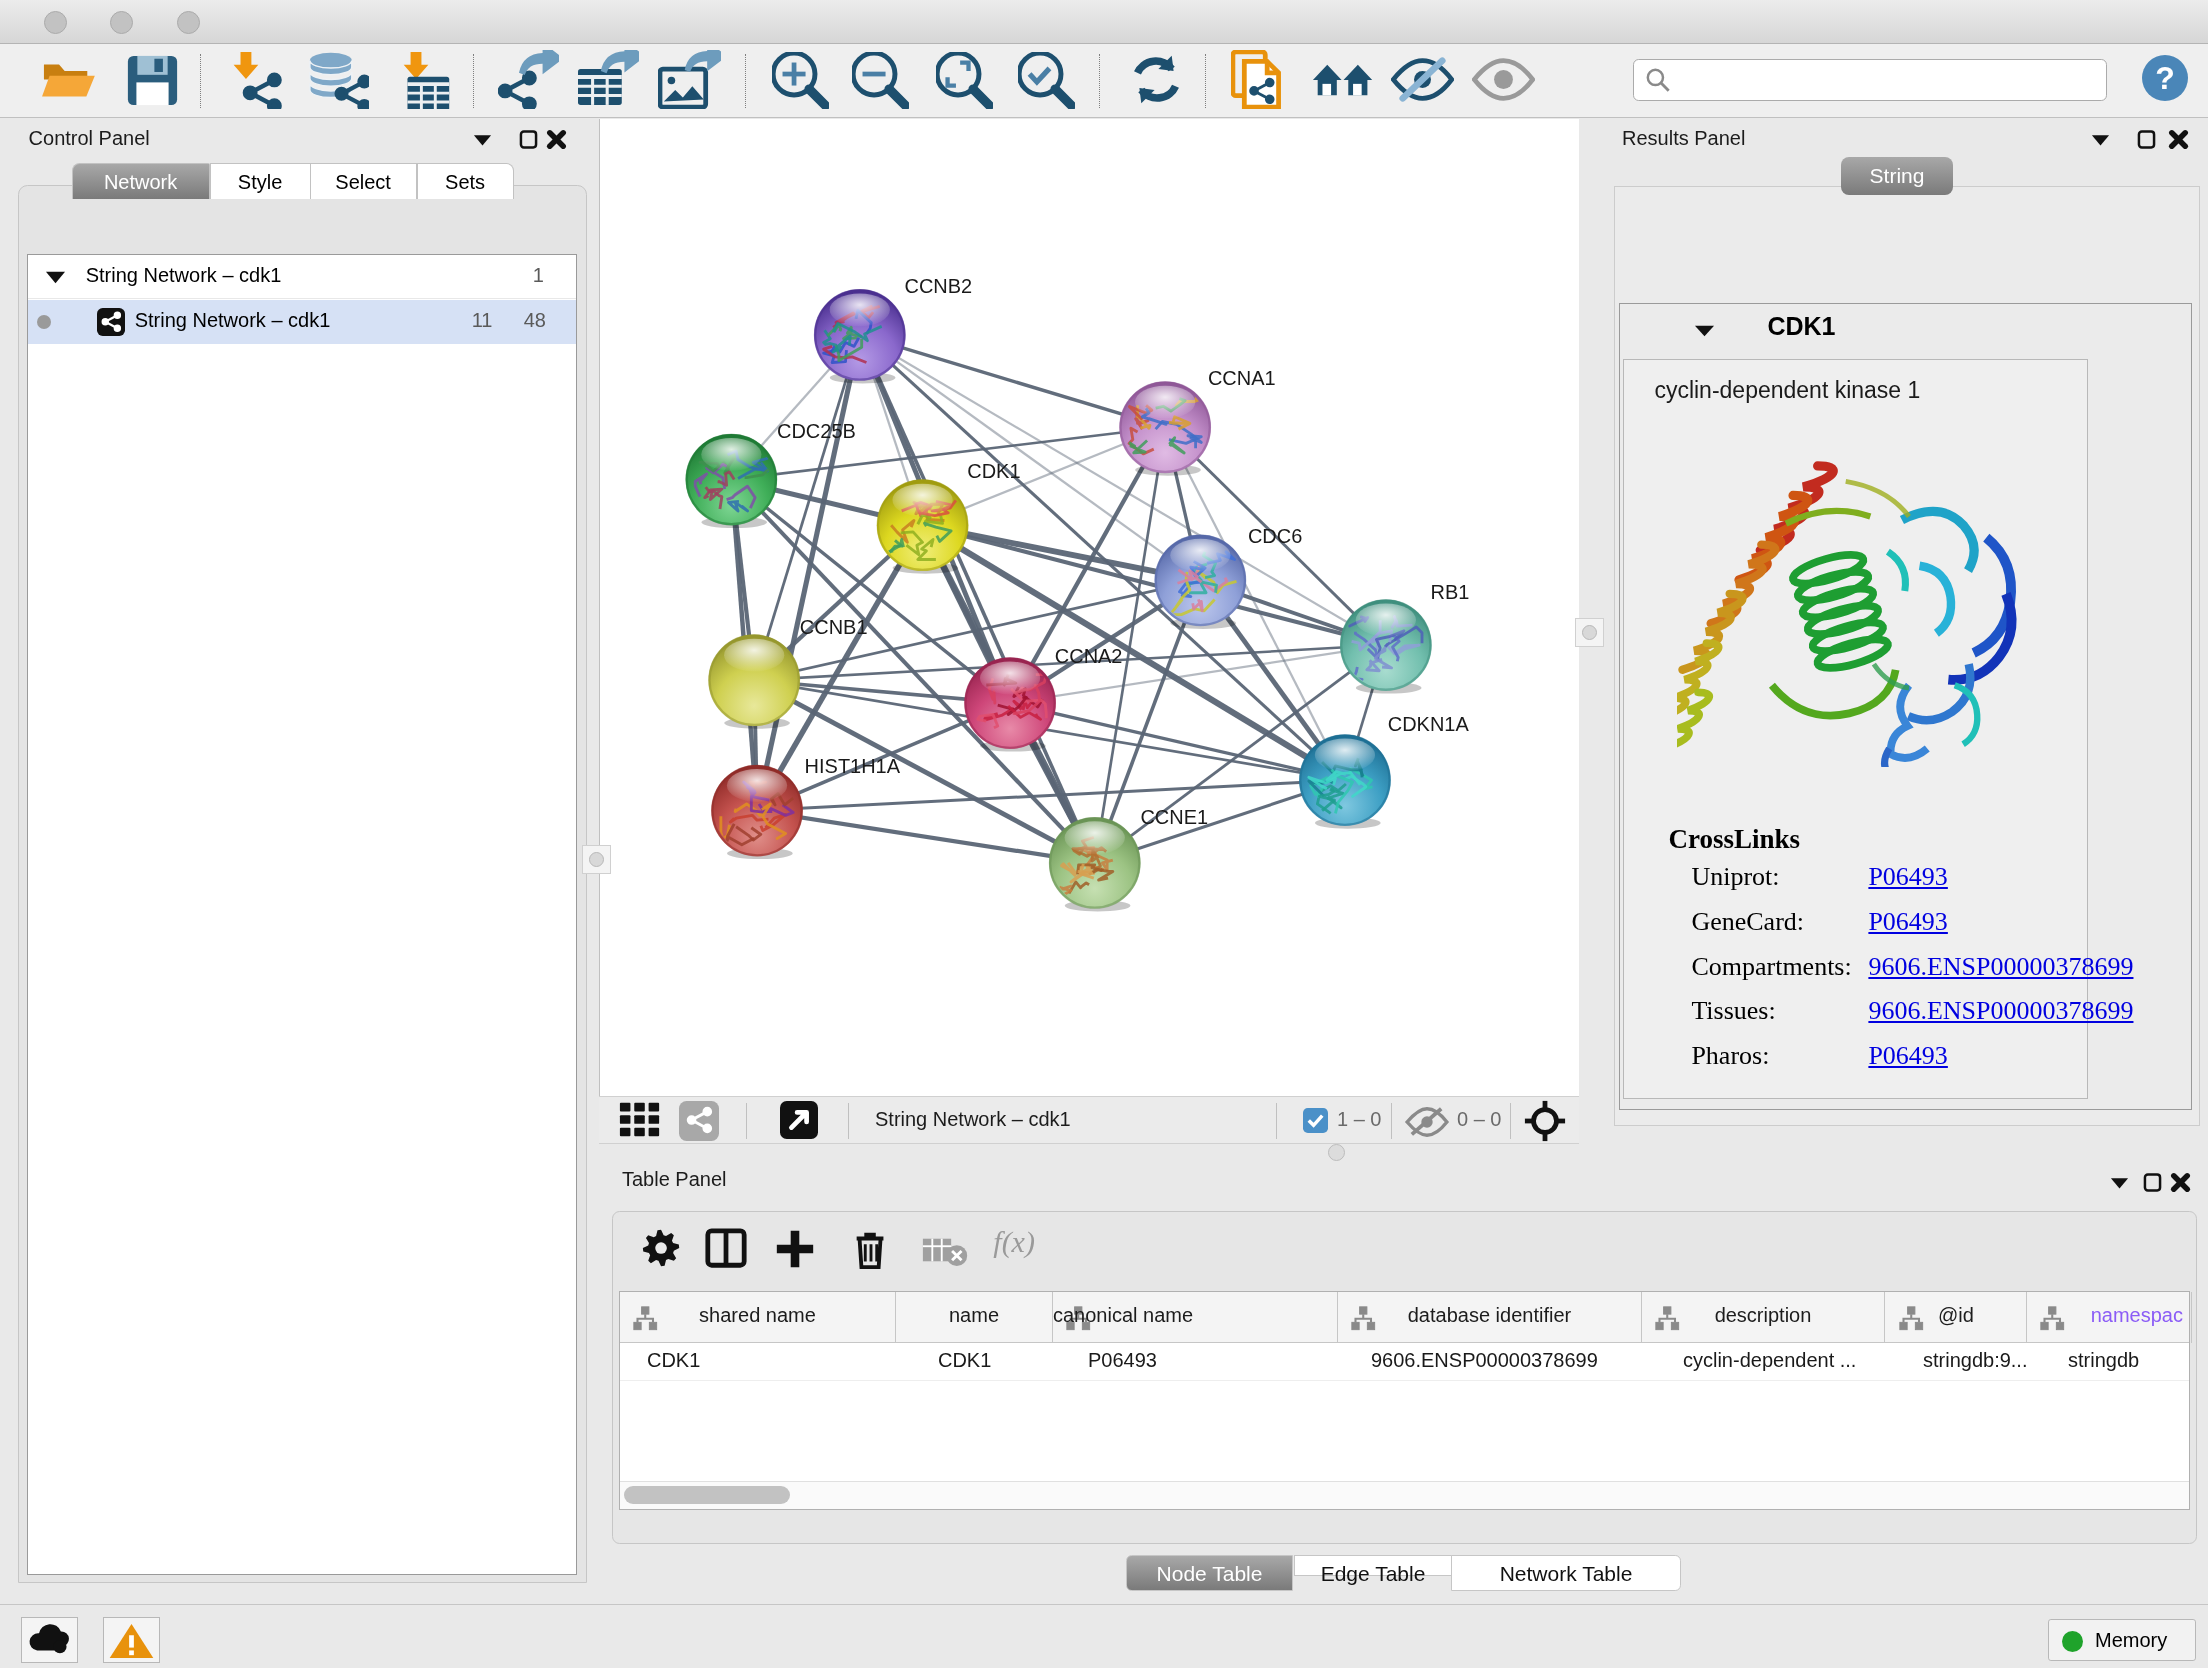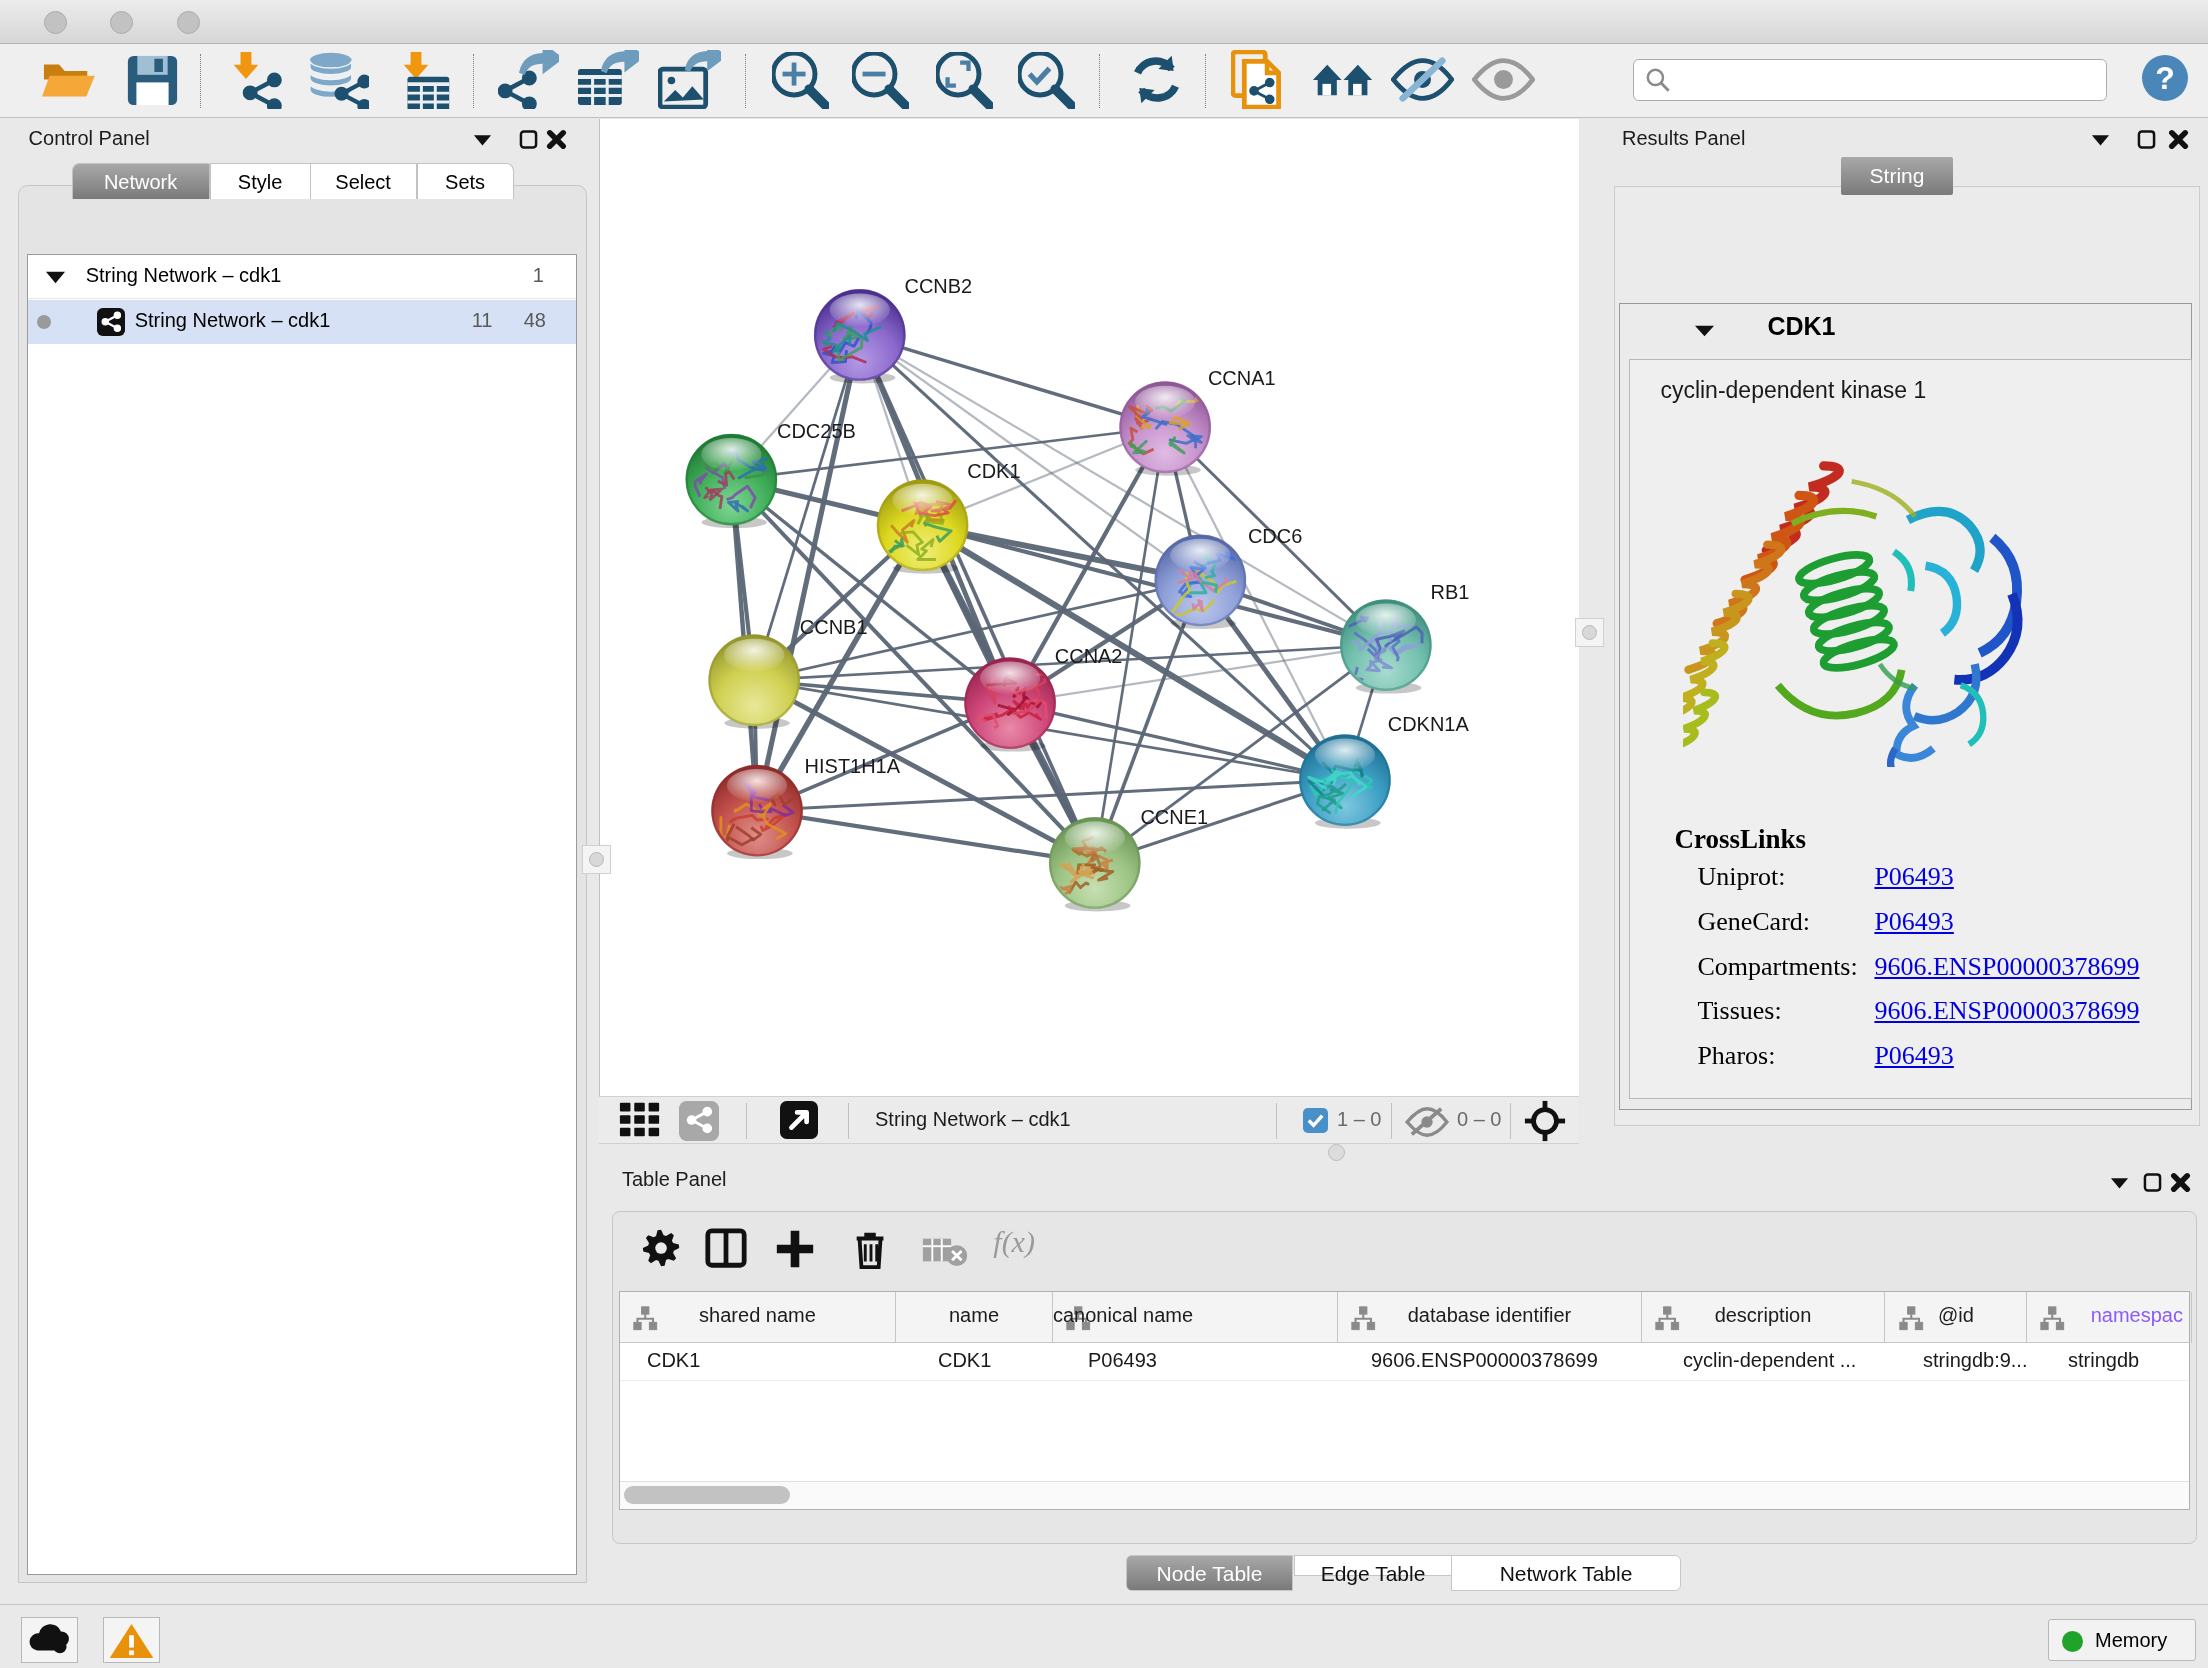--- a/index.html
+++ b/index.html
@@ -607,28 +607,28 @@
       </svg></div>
     <div style="position:absolute;left:531px;top:9.5px"><svg width="21" height="21" viewBox="0 0 22.0 22.0" style="">
         <rect x="3.08" y="2.6399999999999997" width="15.84" height="16.72" rx="3" fill="none" stroke="#111" stroke-width="2.6"></rect>
       </svg></div>
     <div style="position:absolute;left:563px;top:9.5px"><svg width="21" height="21" viewBox="0 0 22.0 22.0" style="">
         <g stroke="#111" stroke-width="5.720000000000001" stroke-linecap="round">
           <line x1="3.96" y1="3.96" x2="18.04" y2="18.04"></line>
           <line x1="18.04" y1="3.96" x2="3.96" y2="18.04"></line>
         </g>
       </svg></div>
-    <div class="abs" style="left:236px;top:38px;width:112px;height:38px;background:linear-gradient(#a8a8a8,#7a7a7a);border-radius:2px;color:#fff;font-size:21px;text-align:center;line-height:38px;z-index:5">String</div>
+    <div class="abs" style="left:236px;top:38px;width:112px;height:38px;background:linear-gradient(#a8a8a8,#7a7a7a);border-radius:8px;color:#fff;font-size:21px;text-align:center;line-height:38px;z-index:5">String</div>
     <div class="abs" style="left:8.6px;top:67px;width:586px;height:940px;background:#ebebeb;border:1px solid #cccccc">
       <div class="abs" style="left:4.8px;top:116px;width:573px;height:807px;border:1.9px solid #9a9a9a;background:#ebebeb">
         <svg width="25" height="21" viewBox="0 0 26 22" style="position:absolute;left:72px;top:17px">
           <path d="M3,5 L23,5 L13,16 z" fill="#111"></path>
         </svg>
         <div class="abs" style="left:147px;top:7.6px;font-size:25px;font-weight:bold">CDK1</div>
-        <div class="abs" style="left:9px;top:55px;width:563px;height:740px;background:#efefef;border:1px solid #b8b8b8">
+        <div class="abs" style="left:3px;top:55px;width:465px;height:740px;background:#efefef;border:1px solid #b8b8b8">
           <div class="abs" style="left:30px;top:17px;font-size:23px;color:#1a1a1a">cyclin-dependent kinase 1</div>
           <svg width="361" height="314" viewBox="0 0 380 330" style="position:absolute;left:53px;top:93px">
             <g transform="scale(0.74)">
               <path d="M200,18 C234,18 230.6,33.0 179.6,48 C213.6,48 210.2,63.0 159.2,78 C193.2,78 189.79999999999998,93.0 138.79999999999998,108 C172.79999999999998,108 169.39999999999998,123.0 118.39999999999998,138 " fill="none" stroke="#c22b1f" stroke-width="13" stroke-linecap="round"></path>
               <path d="M165,60 C197,60 193.8,75.0 145.8,90 C177.8,90 174.60000000000002,105.0 126.60000000000001,120 C158.60000000000002,120 155.4,135.0 107.4,150 C139.4,150 136.20000000000002,165.0 88.2,180 " fill="none" stroke="#cf5512" stroke-width="13" stroke-linecap="round"></path>
               <path d="M120,130 C150,130 147.0,144.0 102.0,158 C132.0,158 129.0,172.0 84.0,186 C114.0,186 111.0,200.0 66.0,214 C96.0,214 93.0,228.0 48.0,242 " fill="none" stroke="#d0761a" stroke-width="12" stroke-linecap="round"></path>
               <path d="M75,200 C103,200 100.2,213.5 58.2,227 C86.2,227 83.4,240.5 41.400000000000006,254 C69.4,254 66.60000000000001,267.5 24.600000000000005,281 C52.60000000000001,281 49.800000000000004,294.5 7.800000000000004,308 " fill="none" stroke="#c9961d" stroke-width="12" stroke-linecap="round"></path>
               <path d="M42,270 C68,270 65.4,283.0 26.4,296 C52.4,296 49.8,309.0 10.799999999999999,322 C36.8,322 34.2,335.0 -4.800000000000001,348 C21.2,348 18.6,361.0 -20.4,374 " fill="none" stroke="#c0b020" stroke-width="11" stroke-linecap="round"></path>
               <path d="M30,340 C54,340 51.6,353.0 15.600000000000001,366 C39.6,366 37.2,379.0 1.2000000000000028,392 C25.200000000000003,392 22.800000000000004,405.0 -13.199999999999996,418 " fill="none" stroke="#a8bc1e" stroke-width="11" stroke-linecap="round"></path>
               <ellipse cx="215" cy="165" rx="52" ry="15" fill="none" stroke="#1e9e32" stroke-width="11" transform="rotate(-16 215 165)"></ellipse>

